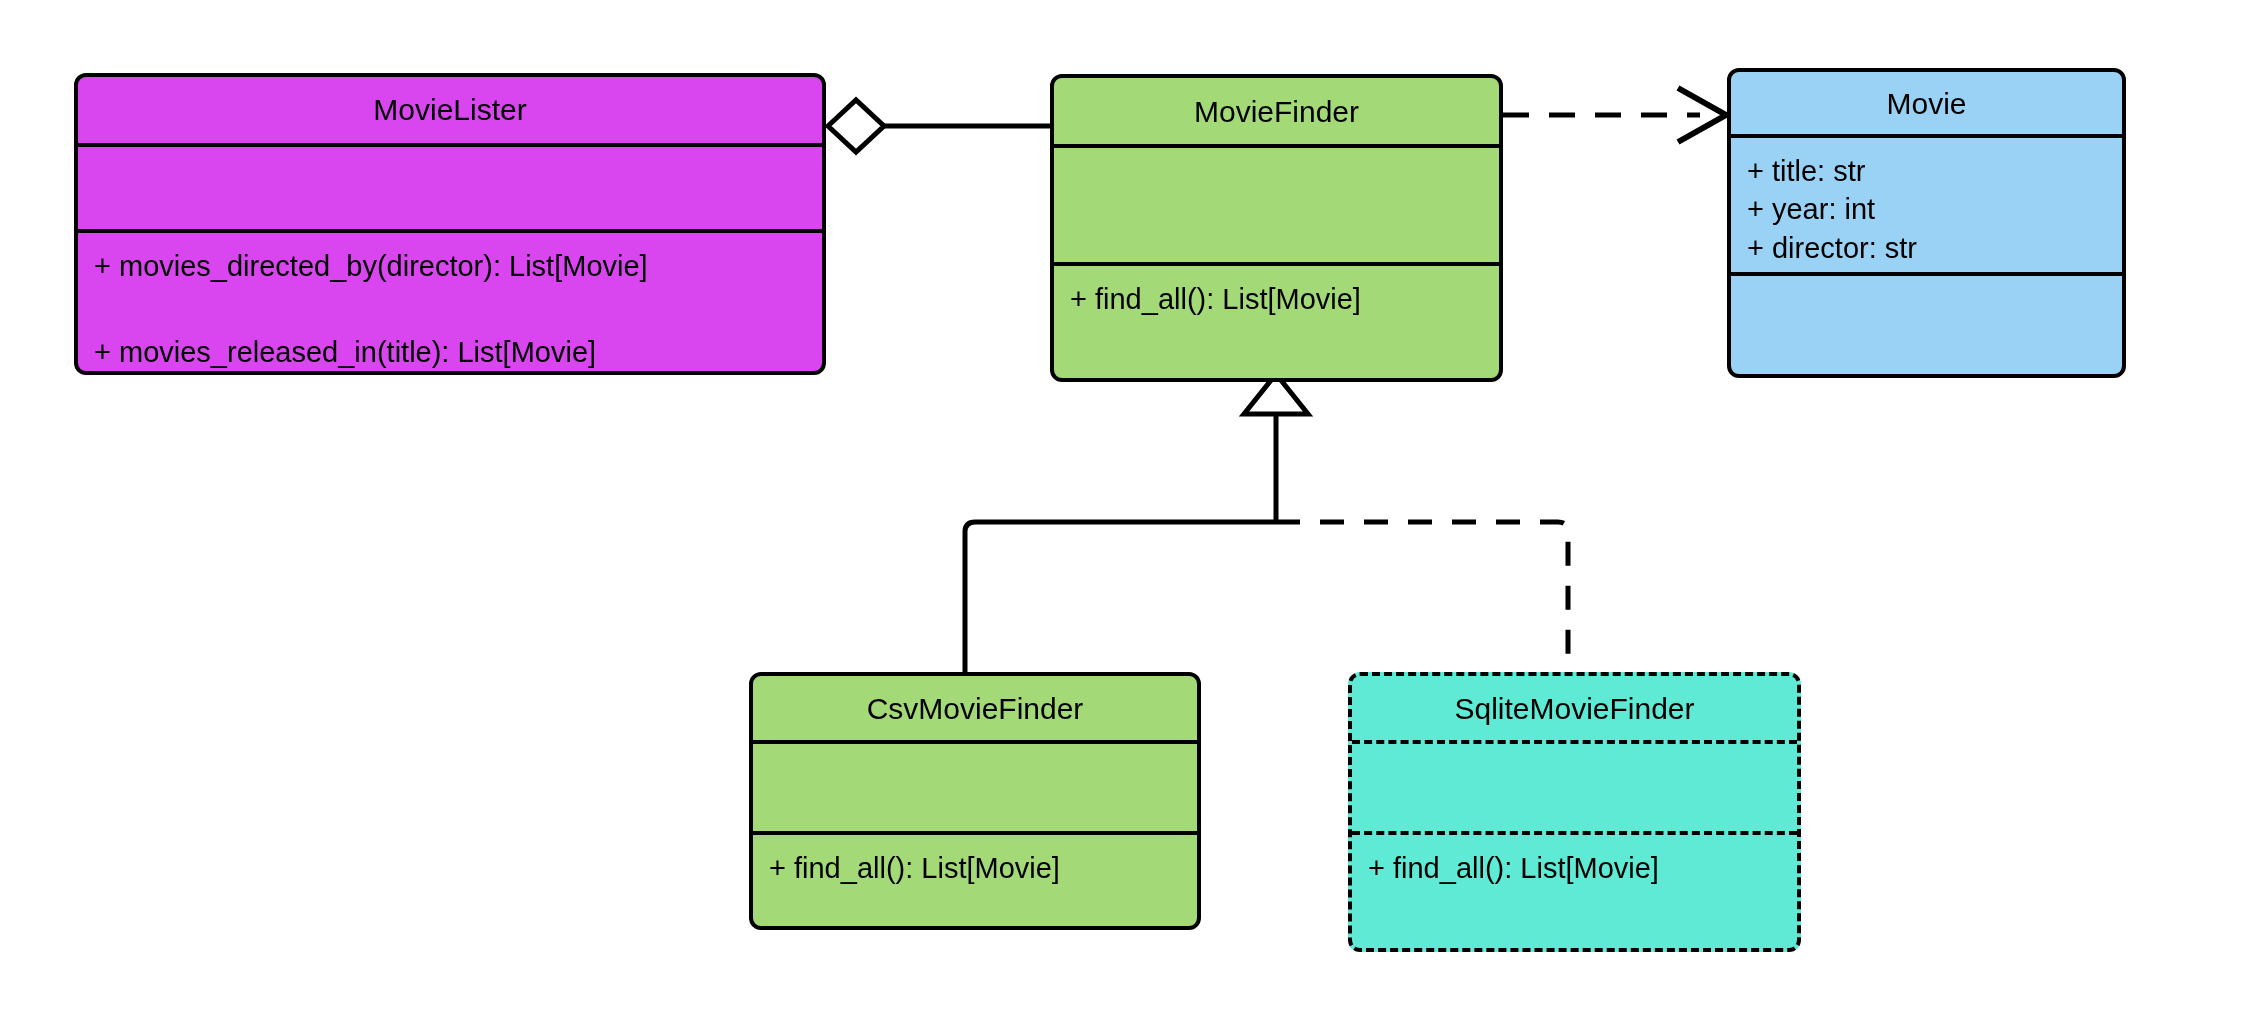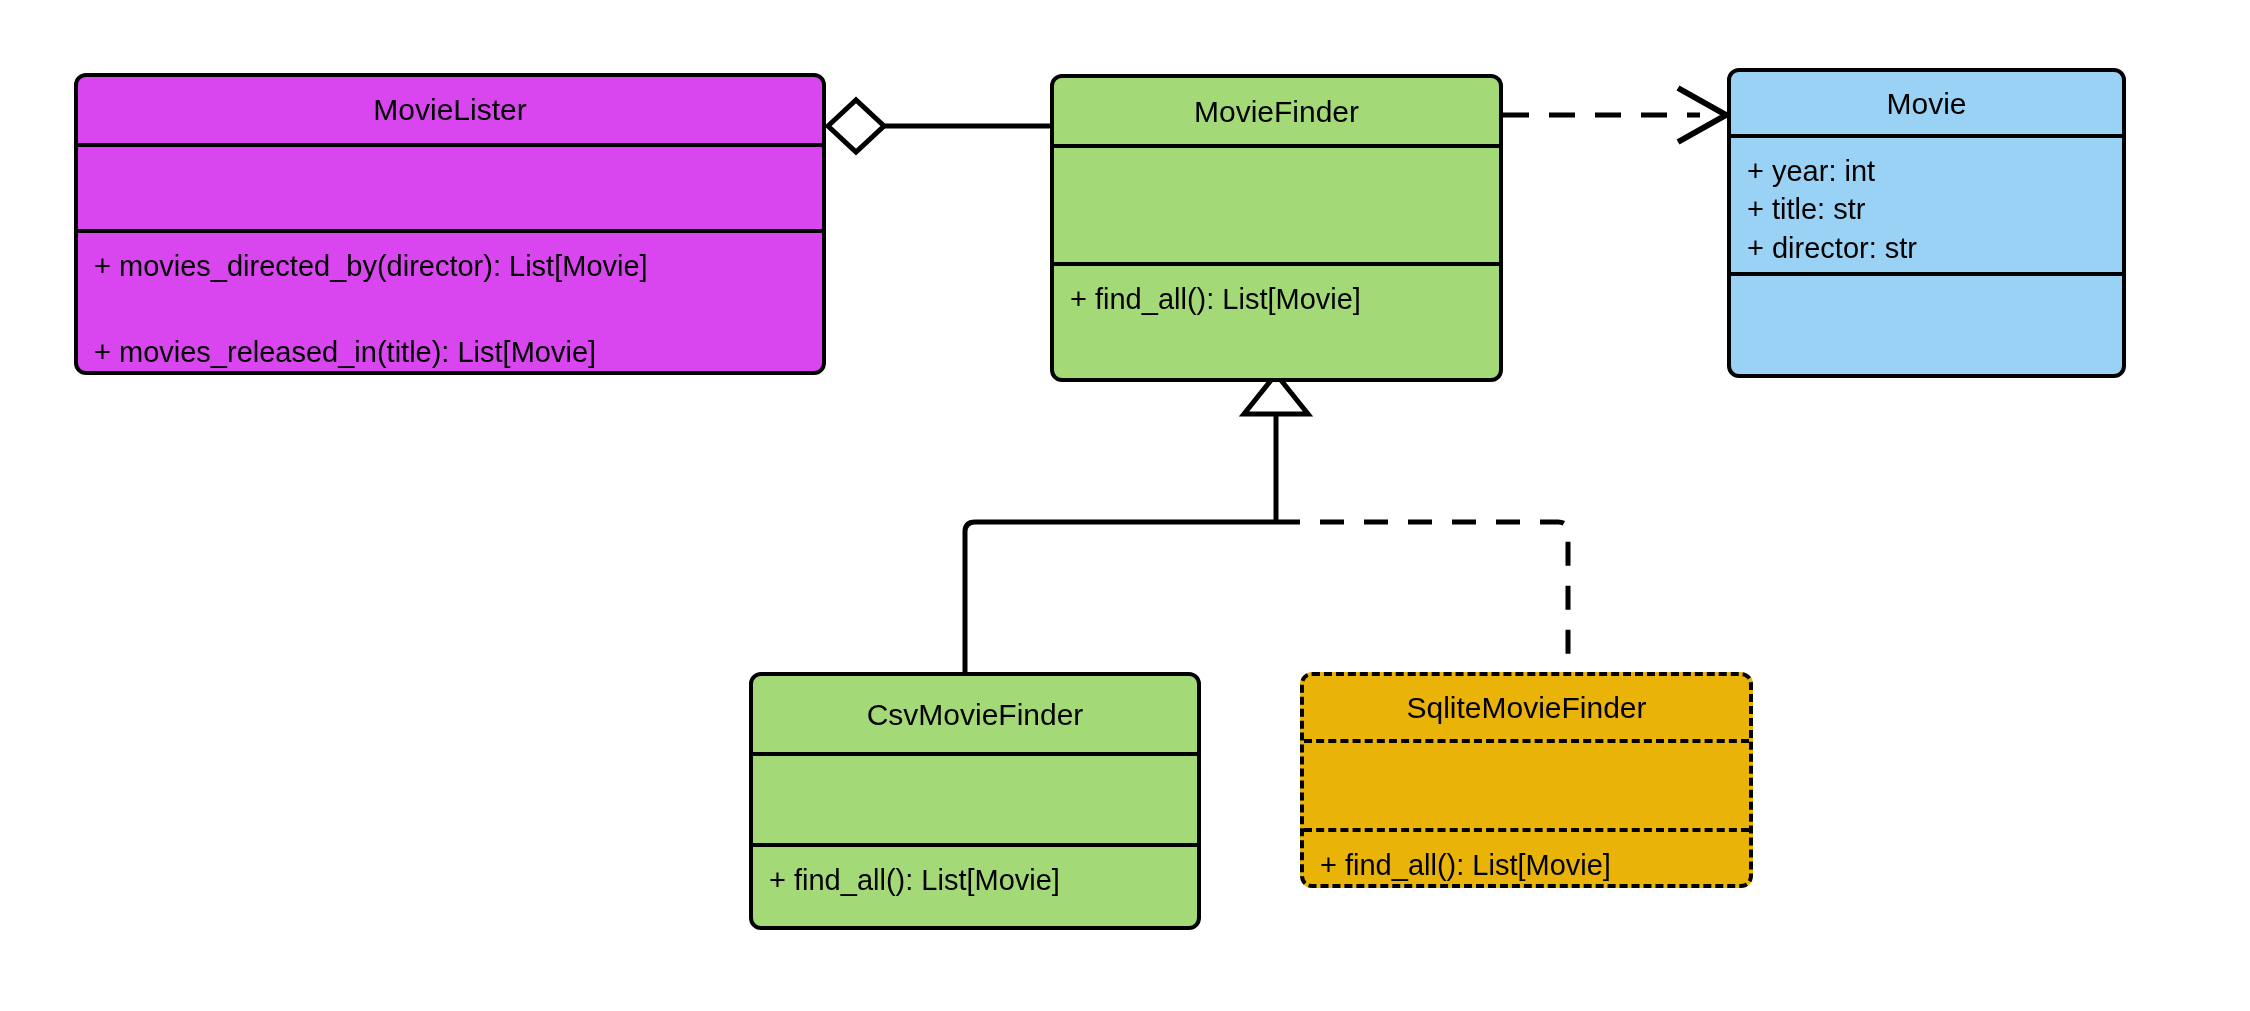--- a/index.html
+++ b/index.html
@@ -129,38 +129,38 @@
     <div class="compartment members divider-top" style="flex:1 1 auto;">
       <div class="member-line">+ find_all(): List[Movie]</div>
     </div>
   </div>
 
   <div class="uml-class" id="box-movie" style="left:1727px; top:68px; width:399px; height:310px; background:#99D2F4;">
     <div class="compartment name-c" style="height:62px;">
       <span class="class-name">Movie</span>
     </div>
     <div class="compartment members divider-top" style="height:138px;">
+      <div class="member-line">+ title: str</div>
       <div class="member-line">+ year: int</div>
-      <div class="member-line">+ title: str</div>
       <div class="member-line">+ director: str</div>
     </div>
     <div class="compartment members divider-top" style="flex:1 1 auto;"></div>
   </div>
 
   <div class="uml-class" id="box-csv-movie-finder" style="left:749px; top:672px; width:452px; height:258px; background:#A3D977;">
-    <div class="compartment name-c" style="height:76px;align-items:center;">
+    <div class="compartment name-c" style="height:64px;align-items:center;">
       <span class="class-name">CsvMovieFinder</span>
     </div>
     <div class="compartment members divider-top" style="height:91px;"></div>
     <div class="compartment members divider-top" style="flex:1 1 auto;">
       <div class="member-line">+ find_all(): List[Movie]</div>
     </div>
   </div>
 
-  <div class="uml-class dashed" id="box-sqlite-movie-finder" style="left:1300px; top:672px; width:453px; height:216px; background:#eab308;">
+  <div class="uml-class dashed" id="box-sqlite-movie-finder" style="left:1348px; top:672px; width:453px; height:280px; background:#5eead4;">
     <div class="compartment name-c" style="height:64px;">
       <span class="class-name">SqliteMovieFinder</span>
     </div>
     <div class="compartment members divider-top" style="height:91px;"></div>
     <div class="compartment members divider-top" style="flex:1 1 auto;">
       <div class="member-line">+ find_all(): List[Movie]</div>
     </div>
   </div>
 
 </div>

